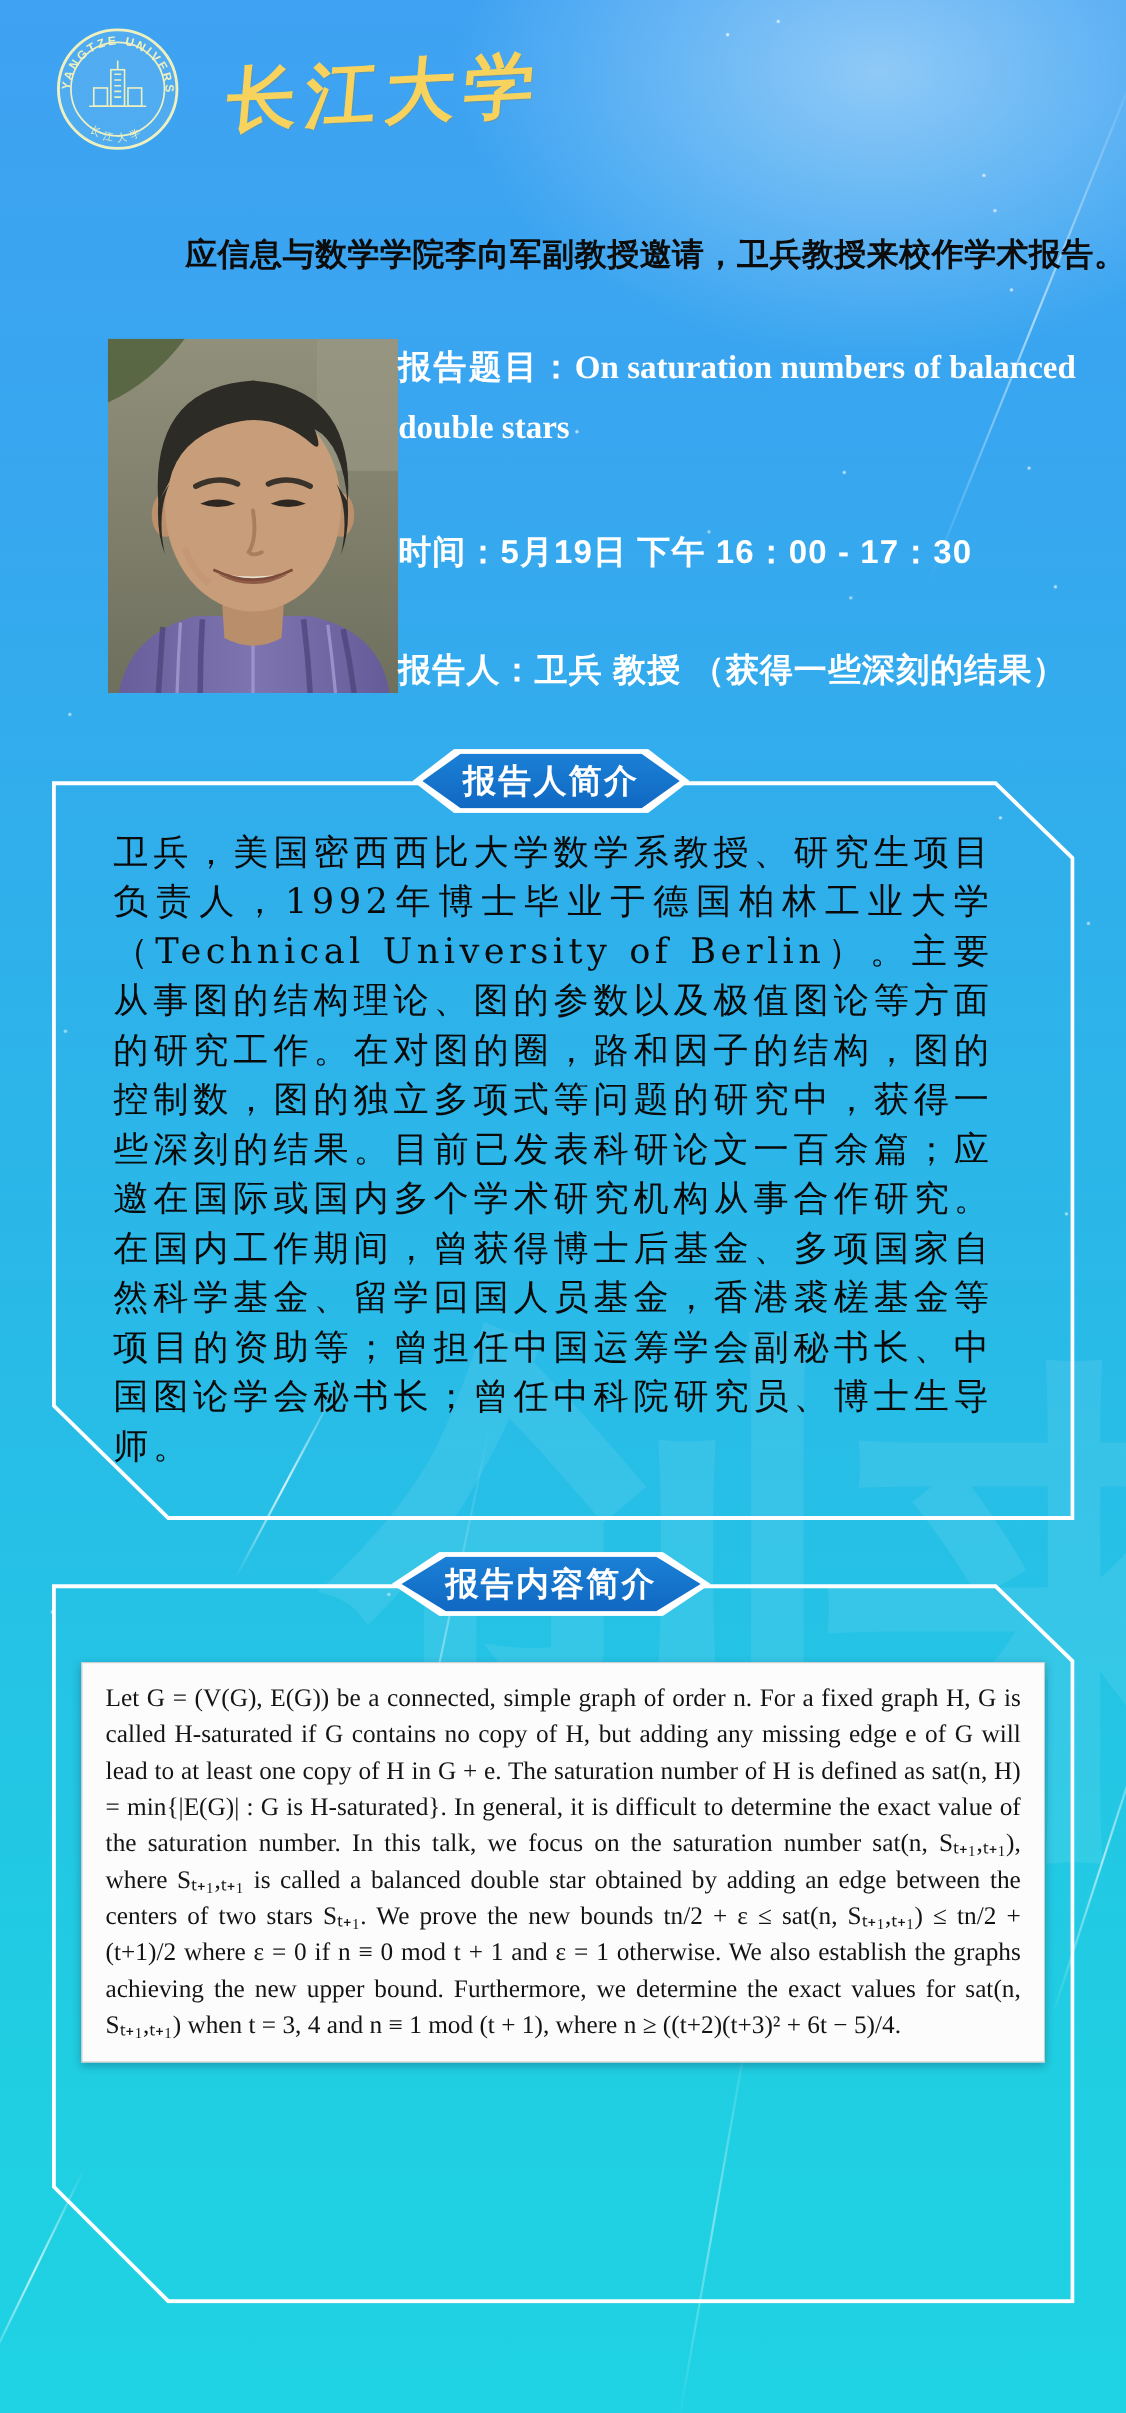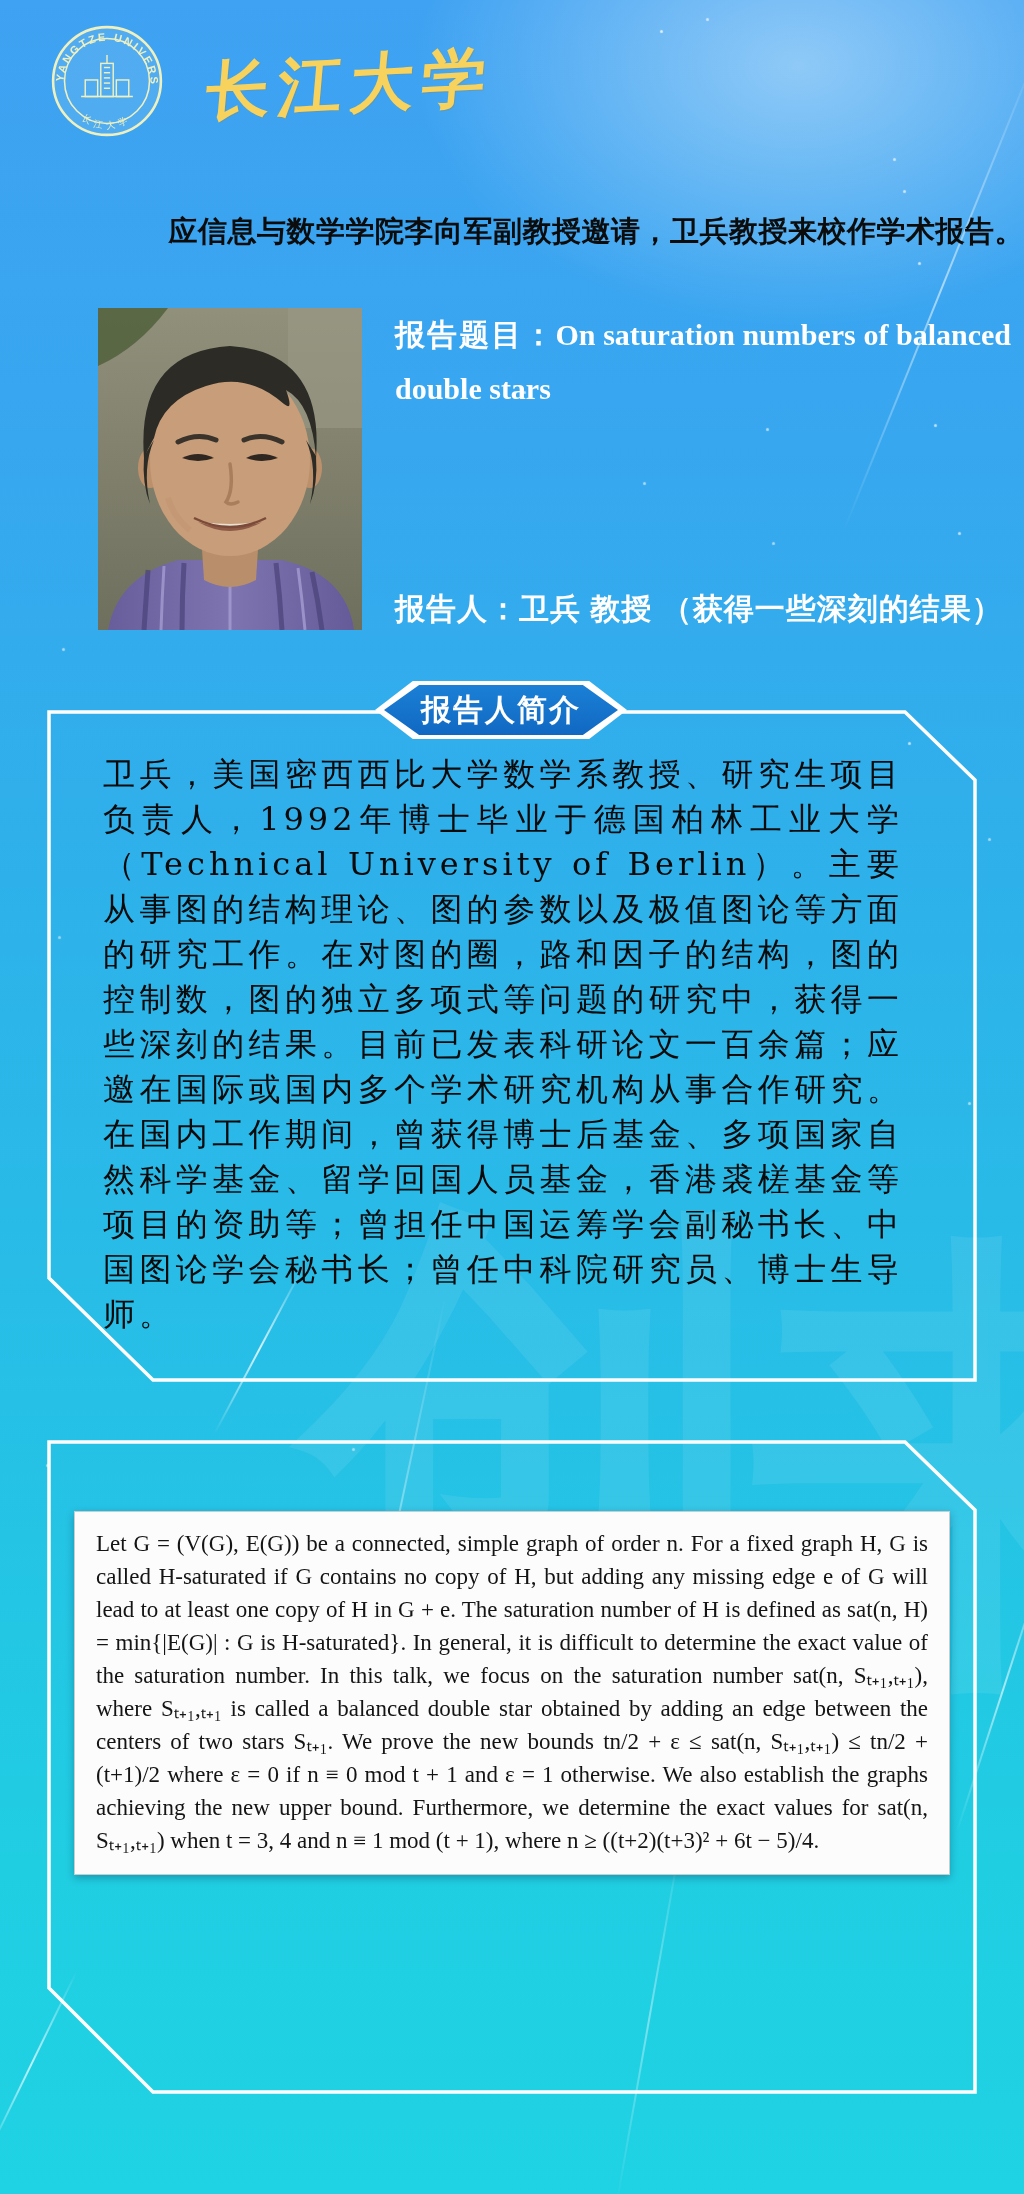--- a/index.html
+++ b/index.html
@@ -51,21 +51,21 @@
     font-size:64px; letter-spacing:8px; color:#f7d35e;
     transform:rotate(-3deg) skewX(-8deg);
     text-shadow:1px 1px 0 rgba(180,120,20,.25);
   }
   
   .headline{
     position:absolute; top:212px; left:0; width:100%;
     text-align:right; font-size:29px; font-weight:bold; color:#0c0c0c; letter-spacing:.5px;
   }
   
-  .info-row{ position:absolute; top:308px; left:98px; display:flex; gap:33px; }
+  .info-row{ position:absolute; top:308px; left:98px; display:flex; }
   .photo{ width:264px; height:322px; flex:none; }
   .details{
     width:616px; height:322px; display:flex; flex-direction:column; justify-content:space-between;
     color:#ffffff; font-weight:bold;
   }
   .detail-title{
     font-size:30px; line-height:54px; text-align:justify;
     font-family:"Liberation Serif", serif;
   }
   .detail-title .cjk-label{ font-family:"Liberation Sans", sans-serif; letter-spacing:2px; }
@@ -205,37 +205,42 @@
 
       <path d="M100,214 Q132,232 164,214 Q132,224 100,214 Z" fill="#8c5a46"></path>
       <path d="M104,214 Q132,222 160,214 Q132,218 104,214 Z" fill="#e8e2d4"></path>
       <path d="M96,210 Q132,228 168,210" stroke="#7c4a38" stroke-width="2.5" fill="none"></path>
 
       <path d="M70,190 Q76,210 92,222" stroke="#b2876233" stroke-width="6" fill="none"></path>
     </svg>
 
     <div class="details">
       <p class="detail-title"><span class="cjk-label">报告题目：</span><span>On saturation numbers of balanced double stars</span></p>
+      <div class="detail-row"><span>时间：</span><span>5月19日 下午 16：00 - 17：30</span></div>
       <div class="detail-row"><span>报告人：</span><span>卫兵 教授 （获得一些深刻的结果）</span></div>
     </div>
   </div>
 
   <div class="section-box box1">
     <svg class="frame" width="930" height="672" viewBox="0 0 930 672">
       <polygon points="2,2 858,2 928,70 928,670 106,670 2,568" fill="none" stroke="#ffffff" stroke-width="3.5" stroke-linejoin="miter"></polygon>
     </svg>
     <div class="banner b1">
       <div class="inner"></div>
       <div class="label">报告人简介</div>
     </div>
     <p class="bio-text">卫兵，美国密西西比大学数学系教授、研究生项目负责人，1992年博士毕业于德国柏林工业大学（Technical University of Berlin）。主要从事图的结构理论、图的参数以及极值图论等方面的研究工作。在对图的圈，路和因子的结构，图的控制数，图的独立多项式等问题的研究中，获得一些深刻的结果。目前已发表科研论文一百余篇；应邀在国际或国内多个学术研究机构从事合作研究。在国内工作期间，曾获得博士后基金、多项国家自然科学基金、留学回国人员基金，香港裘槎基金等项目的资助等；曾担任中国运筹学会副秘书长、中国图论学会秘书长；曾任中科院研究员、博士生导师。</p>
   </div>
 
   <div class="section-box box2">
     <svg class="frame" width="930" height="654" viewBox="0 0 930 654">
       <polygon points="2,2 858,2 928,70 928,652 106,652 2,548" fill="none" stroke="#ffffff" stroke-width="3.5" stroke-linejoin="miter"></polygon>
     </svg>
+    <div class="banner b2">
+      <div class="inner"></div>
+      <div class="label">报告内容简介</div>
+    </div>
     <div class="paper">
       <span>Let G = (V(G), E(G)) be a connected, simple graph of order n. For a fixed graph H, G is called H-saturated if G contains no copy of H, but adding any missing edge e of G will lead to at least one copy of H in G + e. The saturation number of H is defined as sat(n, H) = min{|E(G)| : G  is H-saturated}. In general, it is difficult to determine the exact value of the saturation number. In this talk, we focus on the saturation number sat(n, Sₜ₊₁,ₜ₊₁), where Sₜ₊₁,ₜ₊₁ is called a balanced double star obtained by adding an edge between the centers of two stars Sₜ₊₁. We prove the new bounds tn/2 + ε ≤ sat(n, Sₜ₊₁,ₜ₊₁) ≤ tn/2 + (t+1)/2 where ε = 0 if n ≡ 0  mod  t + 1 and ε = 1 otherwise. We also establish the graphs achieving the new upper bound. Furthermore, we determine the exact values for sat(n, Sₜ₊₁,ₜ₊₁) when t = 3, 4 and n ≡ 1 mod (t + 1), where n ≥ ((t+2)(t+3)² + 6t − 5)/4.</span>
     </div>
   </div>
 
 </div>
 
 </body></html>

